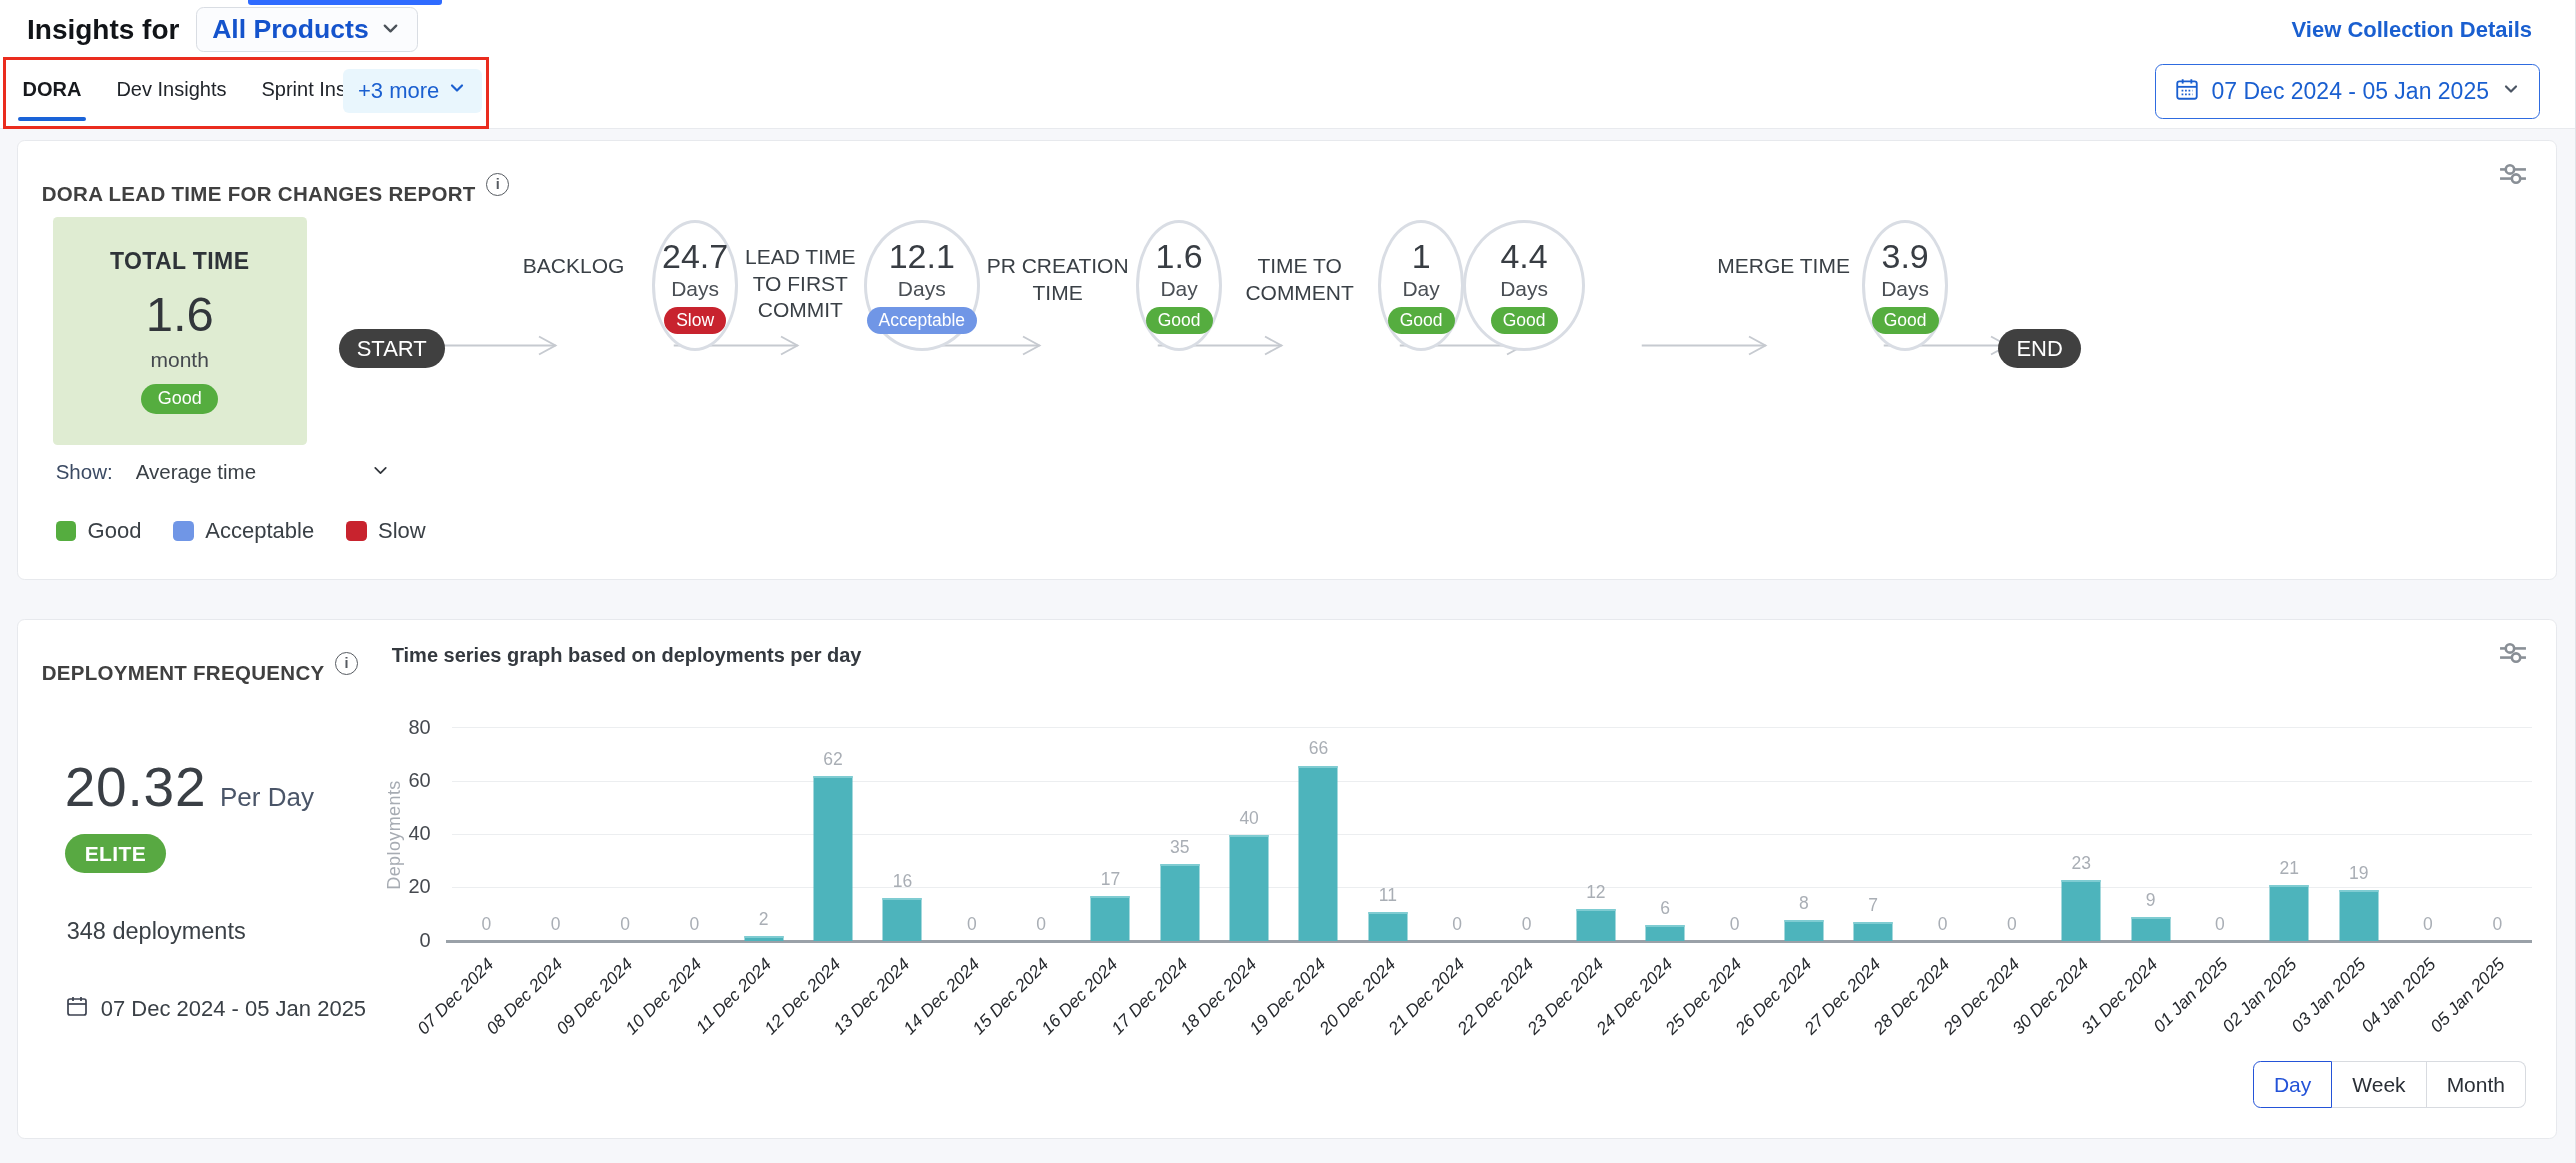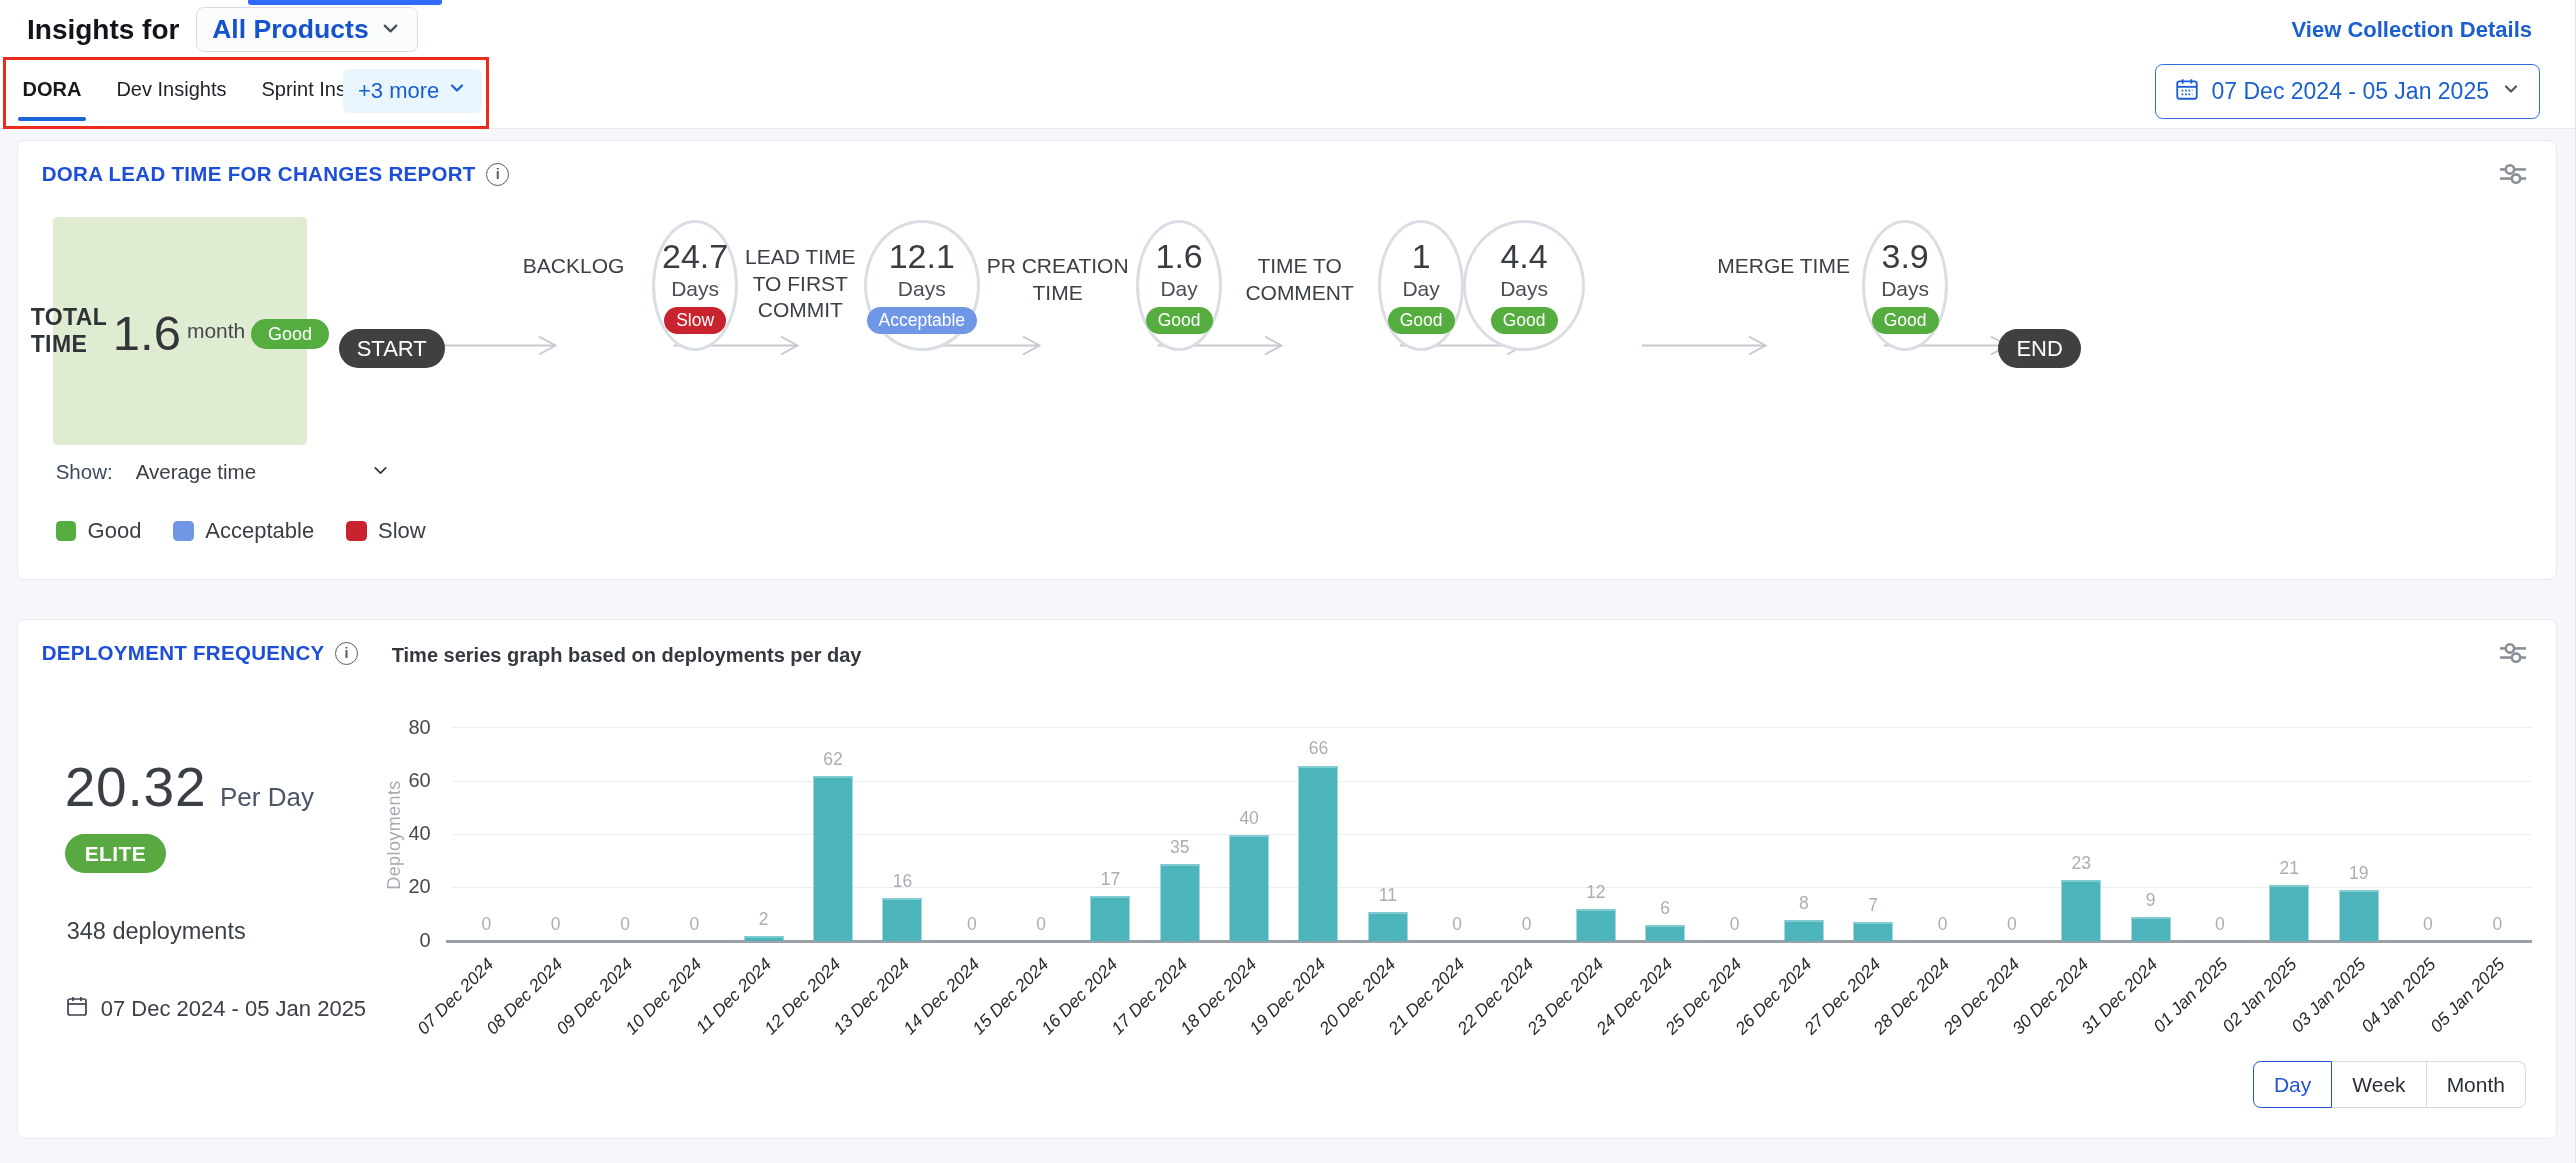--- a/index.html
+++ b/index.html
@@ -28,27 +28,27 @@
   .annotation-box { position:absolute; left:3px; top:4.6px; width:486px; height:72px; border:3.8px solid #ea2c1e; pointer-events:none; z-index:20; }
 
   .date-picker { position:absolute; right:35px; top:64px; display:flex; align-items:center; gap:12px; background:#fff; border:1.5px solid #2e6be0; border-radius:7.6px; padding:10.6px 18px; font-family:inherit; font-size:23px; font-weight:500; color:#1a5fd0; cursor:pointer; z-index:5; }
   .date-picker .chev { color:#4b5563; }
 
   
   .panel { position:absolute; left:16.7px; right:18px; background:#fff; border:1.5px solid #e7e9ed; border-radius:7.6px; }
   .panel-lead { top:140px; height:440px; }
   .panel-deploy { top:619px; height:520px; }
   .panel-head { position:absolute; left:24px; top:21px; display:flex; align-items:center; gap:10.6px; }
-  .panel-title { font-size:20.5px; font-weight:600; color:#1d4ed8; letter-spacing:0.3px; }
+  .panel-title { font-size:20.5px; font-weight:600; color:#404040; letter-spacing:0.3px;margin-top:20px; }
   .info { display:inline-flex; align-items:center; justify-content:center; width:23px; height:23px; border:1.5px solid #565b61; border-radius:50%; font-size:14.4px; font-weight:600; color:#565b61; }
   .sliders-icon { position:absolute; right:27px; top:20px; cursor:pointer; }
 
   
   .flow { position:absolute; left:35px; top:76px; right:23px; display:flex; align-items:flex-start; }
-  .total-box { width:254px; height:228px; background:#dfecd2; border-radius:4.6px; display:flex; flex-direction:row; align-items:center; justify-content:center; gap:6px; flex:none; }
+  .total-box { width:254px; height:228px; background:#dfecd2; border-radius:4.6px; display:flex; flex-direction:column; align-items:center; justify-content:center; gap:6px; flex:none; }
   .total-label { font-size:23px; font-weight:bold; color:#2e3338; letter-spacing:0.4px; }
   .total-value { font-size:49px; color:#32363b; margin-top:4.6px; }
   .total-unit { font-size:21px; color:#44484e; }
   .pill { display:inline-block; color:#fff; font-size:18px; border-radius:16.7px; padding:4.6px 16.7px; margin-top:6px; }
   .flow-row { display:flex; align-items:flex-start; margin-left:32px; }
   .flow-pill { background:#404040; color:#fff; font-size:22px; font-weight:500; border-radius:20px; padding:6.8px 18px; margin-top:112px; position:relative; z-index:2; flex:none; height:39px; }
   .arrow { flex:none; width:129px; margin:118px -65px 0; }
   .stage-col { flex:none; width:243px; display:flex; flex-direction:row; align-items:center; }
   .stage-label { width:228px; min-height:62px; text-align:center; font-size:21px; color:#3a4046; line-height:1.28; }
   .stage-circle { position:relative; z-index:1; width:122px; height:131px; background:#fff; border:3px solid #d9dde4; border-radius:50%; display:flex; flex-direction:column; align-items:center; justify-content:center; margin-top:3px; }

